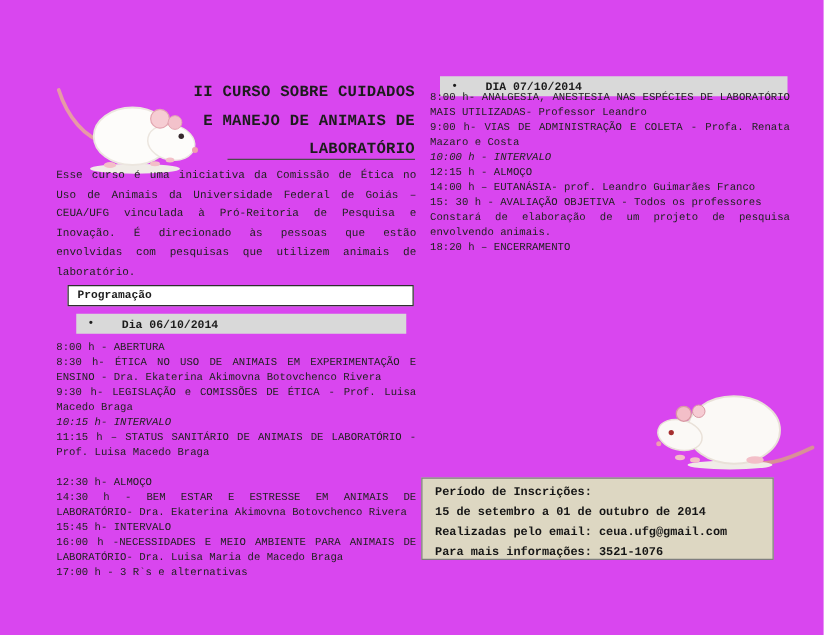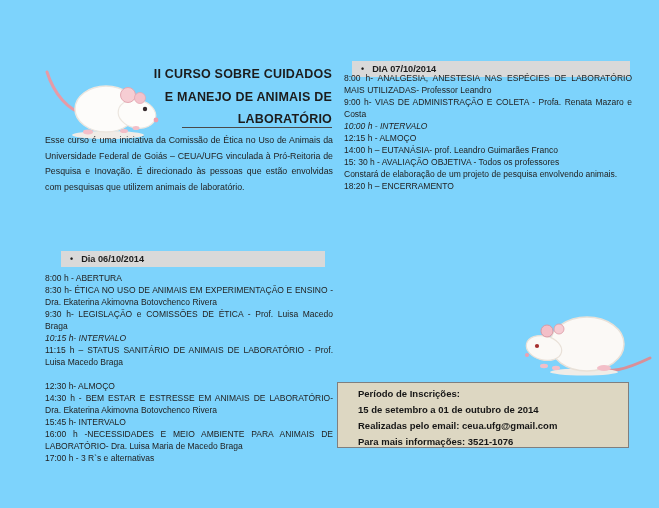--- a/index.html
+++ b/index.html
@@ -1,20 +1,20 @@
 <!DOCTYPE html>
 <html><head>
 <meta charset="utf-8">
 <style>
   html,body{margin:0;padding:0;background:#fff;}
   .page{
     position:relative;
     width:659px;height:508px;
-    background:#7dd3fc;
-    font-family:Liberation Sans, sans-serif;
+    background:#d946ef;
+    font-family:Liberation Mono, monospace;
     color:#222;
     overflow:hidden;
   }
   
   .mouse-top{position:absolute;left:44px;top:64px;width:118px;height:80px;}
   .title{
     position:absolute;left:140px;top:63px;width:192px;
     text-align:right;font-weight:bold;font-size:12.5px;line-height:22.5px;
     color:#1c1c1c;letter-spacing:.2px;
   }
@@ -27,41 +27,41 @@
     position:absolute;left:54px;top:228px;width:268px;height:15px;
     border:1px solid #2f2f2f;background:#fff;
     font-size:9px;font-weight:bold;line-height:15px;padding-left:7px;color:#1c1c1c;
   }
   .day-bar{
     position:absolute;height:16px;background:#d9d9d9;
     display:flex;align-items:center;
     font-size:9.2px;font-weight:bold;color:#1c1c1c;
   }
   .day-bar .bullet{margin-left:9px;font-size:9px;}
-  .day-bar .day-label{margin-left:8px;}
+  .day-bar .day-label{margin-left:22px;}
   #day1-bar{left:61px;top:251px;width:264px;}
   #day2-bar{left:352px;top:61px;width:278px;}
   .sched-list{position:absolute;width:288px;}
   #day1-list{left:45px;top:272px;}
   #day2-list{left:344px;top:72px;}
   .sched-list p{
     margin:0;font-size:8.5px;line-height:12px;text-align:justify;color:#222;
   }
   .sched-list p.italic{font-style:italic;}
   .sched-list p.gap{margin-top:12px;}
   
   .info-block{position:absolute;left:344px;top:237px;width:288px;font-size:8.8px;line-height:14.2px;color:#222;}
   .info-block .bold{font-weight:bold;}
   .info-block div.bold-line{font-weight:bold;}
   
   .rat-bottom{position:absolute;left:514px;top:306px;width:138px;height:76px;}
   .insc-box{
     position:absolute;left:337px;top:382px;width:270px;height:58px;
     background:#ddd7c2;border:1px solid #7f7f7f;
-    padding:3px 0 3px 20px;
+    padding:3px 0 3px 10px;
     font-size:9.5px;font-weight:bold;line-height:16px;color:#161616;
   }
   .insc-box div{white-space:nowrap;}
 </style>
 </head>
 <body>
 
 <div class="page">
 
   <svg class="mouse-top" viewBox="0 0 118 80" xmlns="http://www.w3.org/2000/svg">
@@ -80,20 +80,23 @@
 
   <div class="title">
     <div>II CURSO SOBRE CUIDADOS</div>
     <div>E MANEJO DE ANIMAIS DE</div>
     <div>LABORATÓRIO</div>
   </div>
   <div class="title-rule"></div>
 
   <div class="intro">Esse curso é uma iniciativa da Comissão de Ética no Uso de Animais da Universidade Federal de Goiás – CEUA/UFG vinculada à Pró-Reitoria de Pesquisa e Inovação. É direcionado às pessoas que estão envolvidas com pesquisas que utilizem animais de laboratório.</div>
 
+  <div class="prog-box">
+    <span>Programação</span>
+  </div>
 
   <div class="day-bar" id="day1-bar">
     <span class="bullet">•</span>
     <span class="day-label">Dia 06/10/2014</span>
   </div>
 
   <div class="sched-list" id="day1-list">
       <p>8:00 h - ABERTURA</p>
       <p>8:30 h- ÉTICA NO USO DE ANIMAIS EM EXPERIMENTAÇÃO E ENSINO - Dra. Ekaterina Akimovna Botovchenco Rivera</p>
       <p>9:30 h- LEGISLAÇÃO e COMISSÕES DE ÉTICA - Prof. Luisa Macedo Braga</p>

